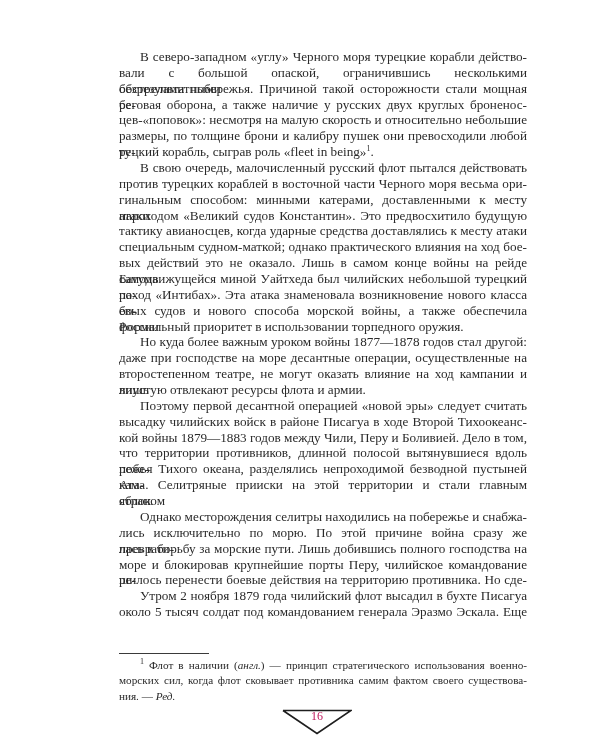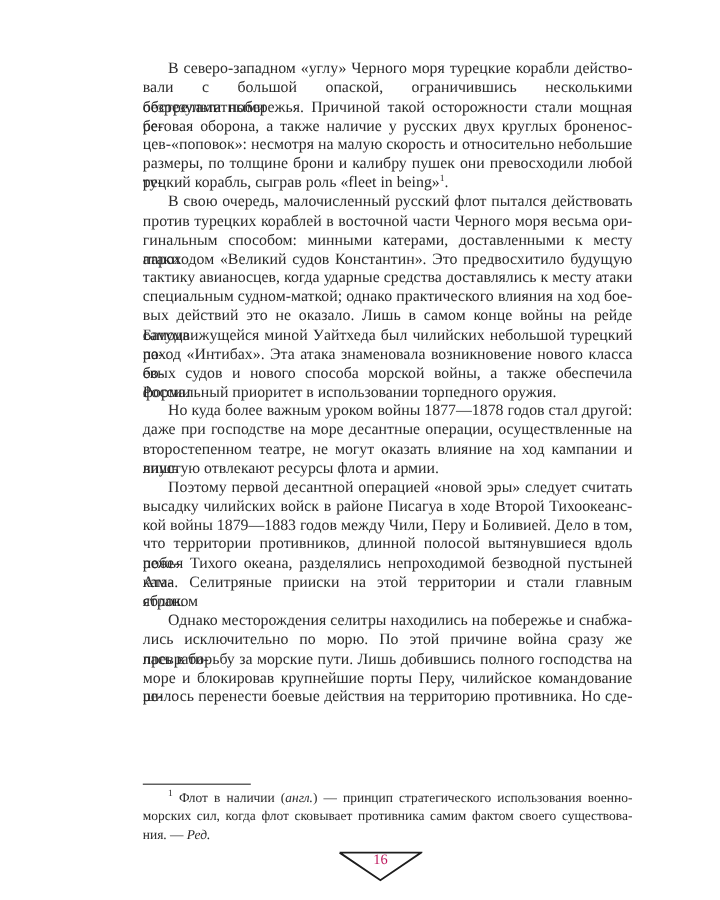--- a/index.html
+++ b/index.html
@@ -224,20 +224,28 @@
           <span class="line-inner">лась в борьбу за морские пути. Лишь добившись полного господства на</span>
         </span>
       <span class="line">
           <span class="line-inner">море и блокировав крупнейшие порты Перу, чилийское командование ре-</span>
         </span>
       <span class="line">
           <span class="line-inner">шилось перенести боевые действия на территорию противника. Но сде-</span>
         </span>
     </div>
 
+    <div>
+      <span class="line indent">
+          <span class="line-inner">Утром 2 ноября 1879 года чилийский флот высадил в бухте Писагуа</span>
+        </span>
+      <span class="line">
+          <span class="line-inner">около 5 тысяч солдат под командованием генерала Эразмо Эскала. Еще</span>
+        </span>
+    </div>
   </div>
 
   <div class="footnote-rule"></div>
 
   <div class="footnote">
     <span class="fline indent"><sup class="fn">1</sup><span> Флот в наличии (</span><span class="it">англ.</span><span>) — принцип стратегического использования военно-</span></span>
     <span class="fline">морских сил, когда флот сковывает противника самим фактом своего существова-</span>
     <span class="fline last"><span>ния. — </span><span class="it">Ред.</span></span>
   </div>
 

